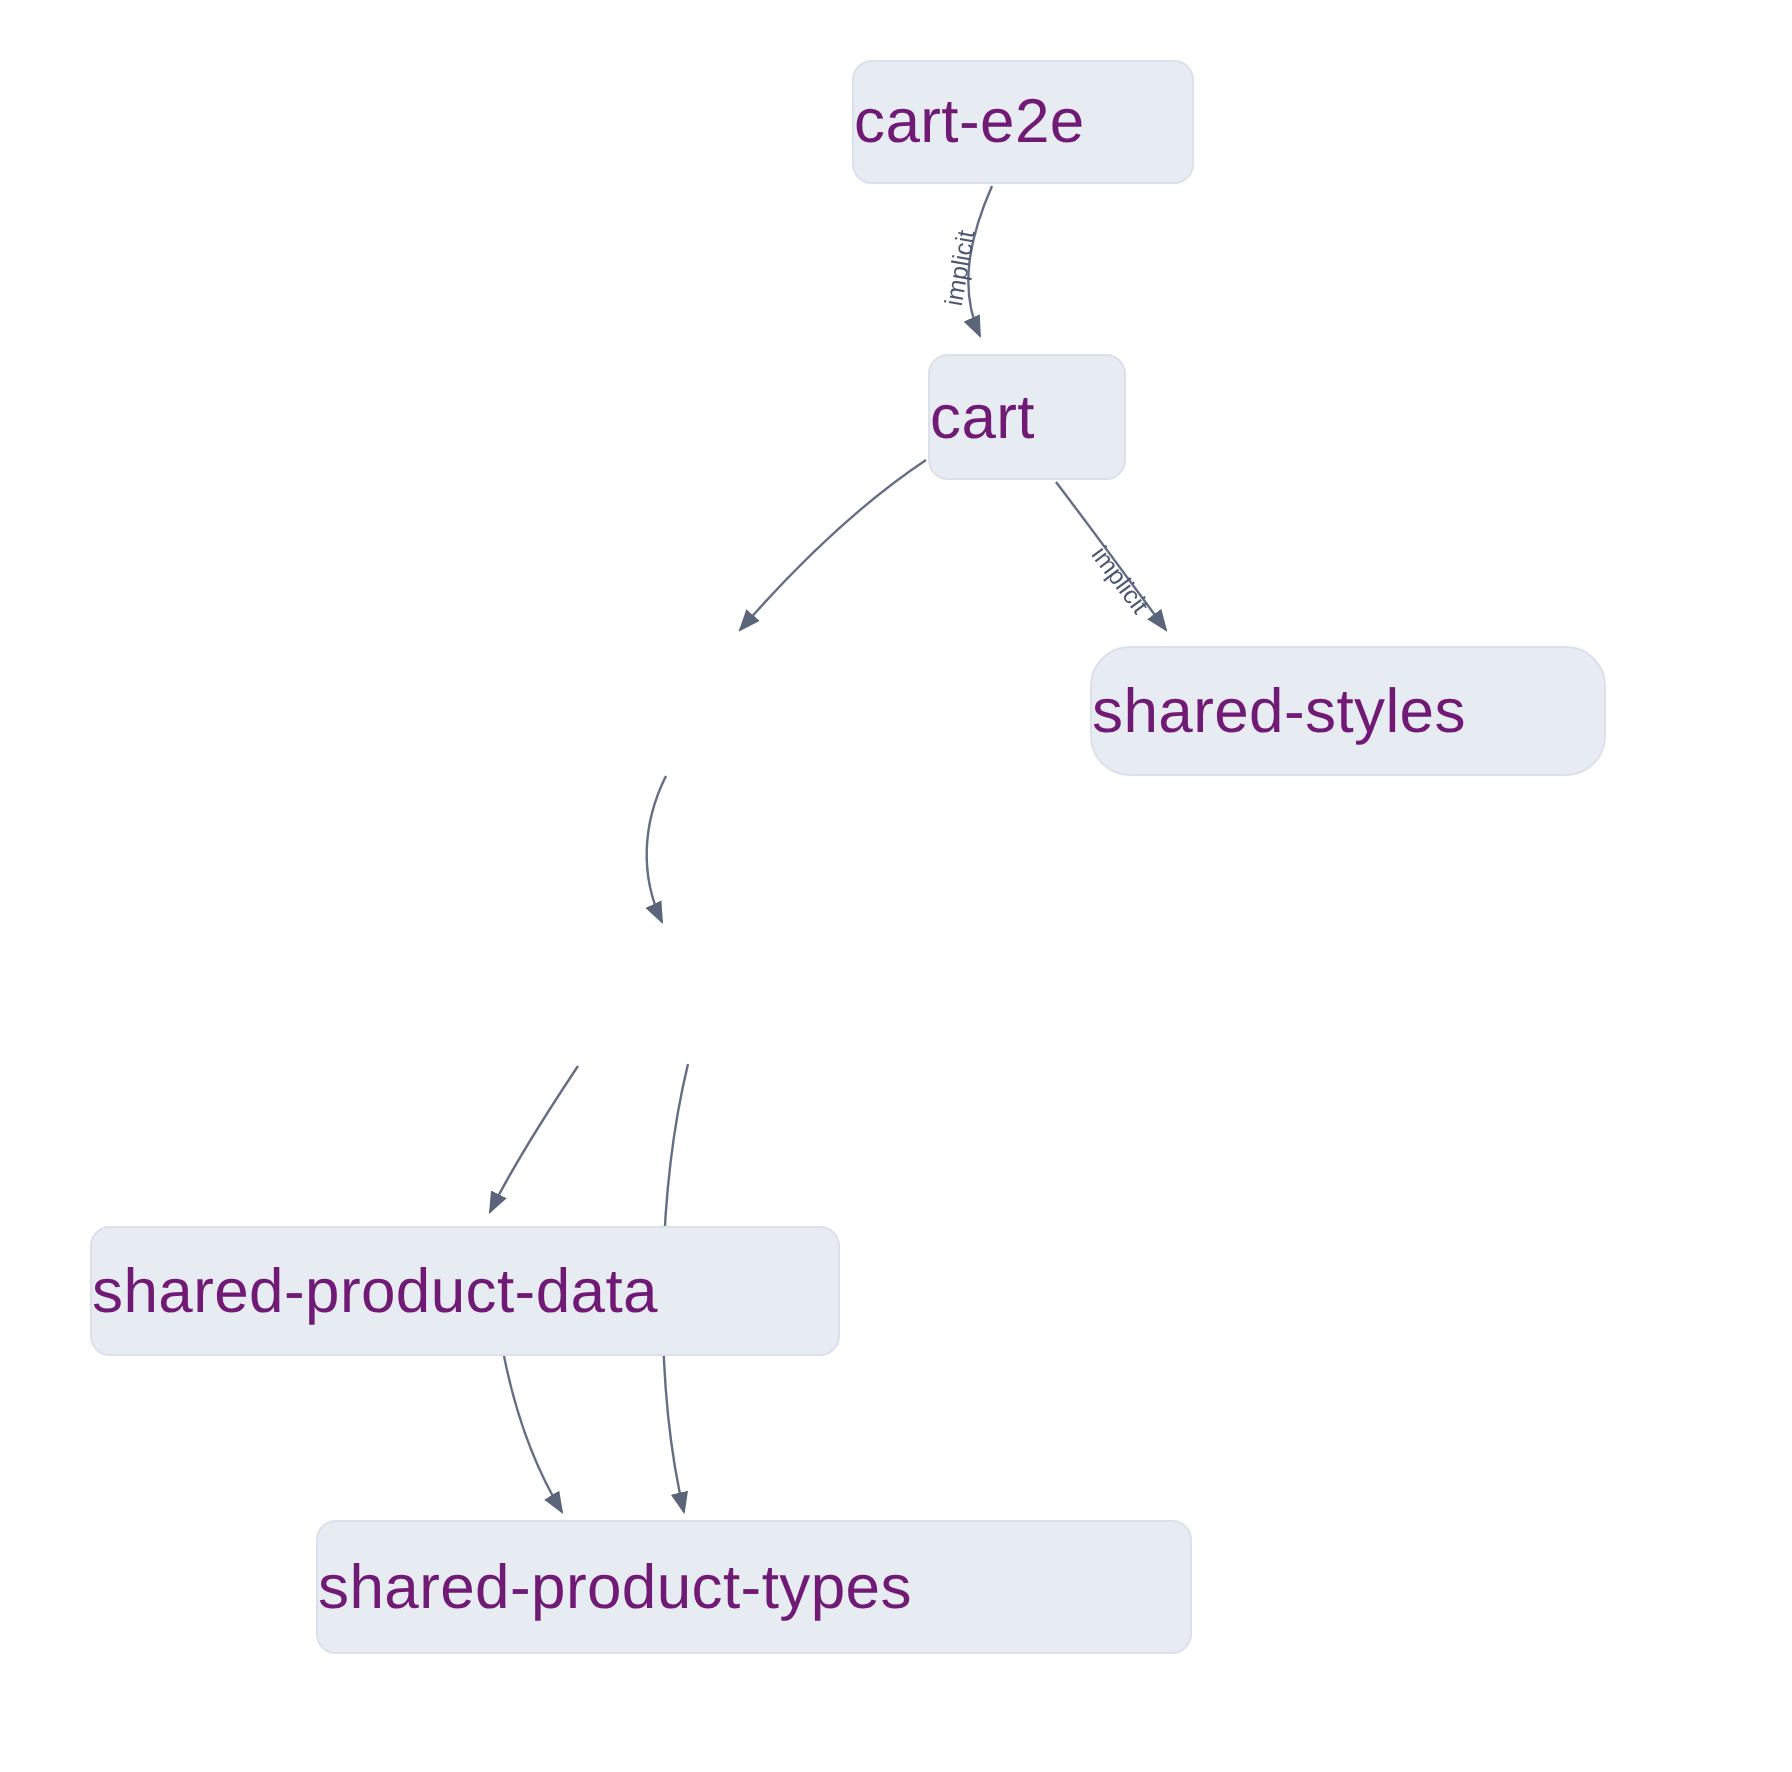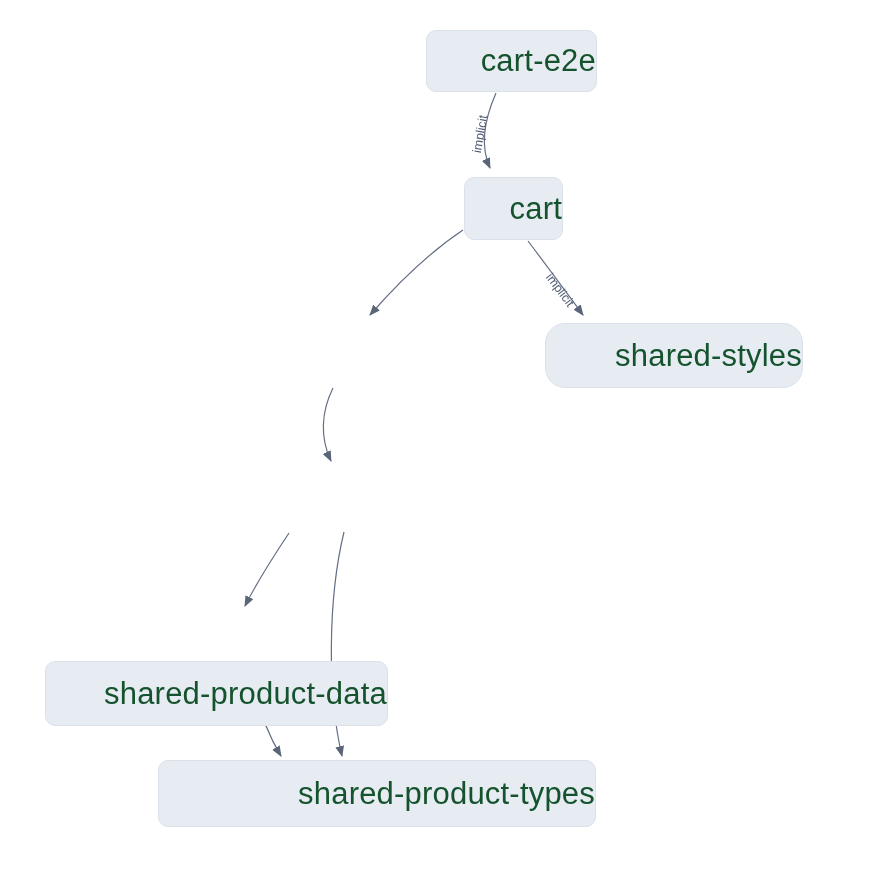--- a/index.html
+++ b/index.html
@@ -34,38 +34,38 @@
     fill: #4d5871;
     font-family: "Liberation Sans", sans-serif;
     font-size: 12.5px;
     text-anchor: middle;
   }
   .graph-node {
     position: absolute;
     z-index: 2;
     display: flex;
     align-items: center;
-    justify-content: flex-end;
+    justify-content: flex-start;
     background: #e7ebf2;
     border: 1px solid #dbe1eb;
     border-radius: 10px;
-    color: #14532d;
+    color: #701a75;
     font-size: 31px;
     letter-spacing: 0.2px;
     box-sizing: border-box;
     cursor: pointer;
     white-space: nowrap;
     user-select: none;
   }
   #node-cart-e2e              { left: 426px; top: 30px;  width: 171px; height: 62px; }
   #node-cart                  { left: 464px; top: 177px; width: 99px;  height: 63px; }
   #node-cart-cart-page        { left: 218px; top: 322px; width: 272px; height: 66px; }
   #node-shared-styles         { left: 545px; top: 323px; width: 258px; height: 65px; border-radius: 20px; }
   #node-shared-product-state  { left: 162px; top: 468px; width: 383px; height: 64px; }
-  #node-shared-product-data   { left: 45px;  top: 613px; width: 343px; height: 65px; margin-top: 48px; }
+  #node-shared-product-data   { left: 45px;  top: 613px; width: 375px; height: 65px; }
   #node-shared-product-types  { left: 158px; top: 760px; width: 438px; height: 67px; }
 </style>
 </head>
 <body>
 
 <div class="graph-canvas">
 
   <svg class="edges-layer" width="896" height="886" viewBox="0 0 896 886" xmlns="http://www.w3.org/2000/svg">
     <defs>
       <marker id="arrow" viewBox="0 0 10 8" refX="9" refY="4" markerWidth="11" markerHeight="9" markerUnits="userSpaceOnUse" orient="auto">

